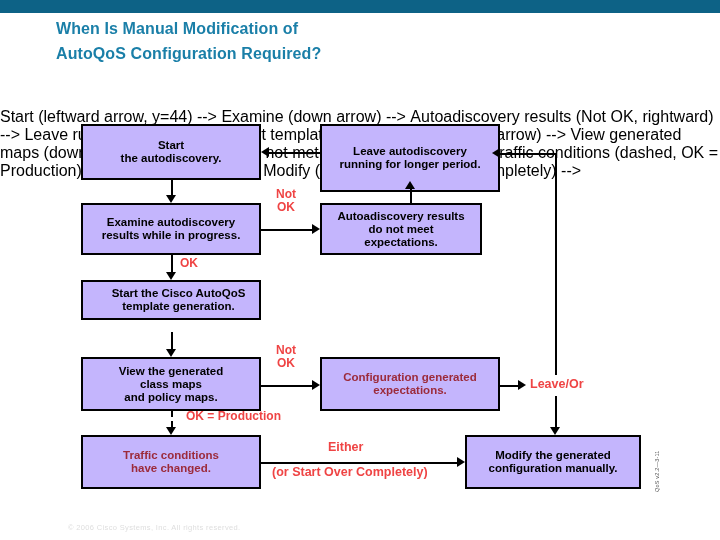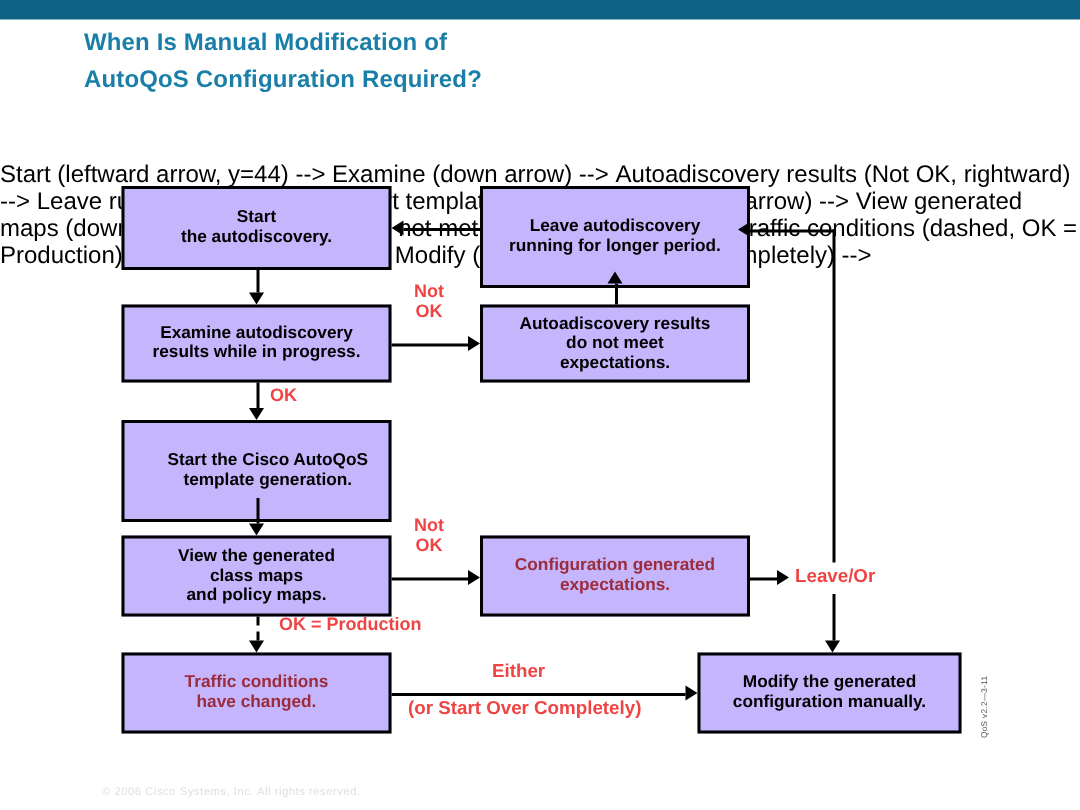--- a/index.html
+++ b/index.html
@@ -119,30 +119,30 @@
 
   
   <div class="box" style="left:81px;top:95px;width:180px;height:52px;">
     <span class="txt">
       <span class="ln">Examine autodiscovery</span>
       <span class="ln">results while in progress.</span>
     </span>
   </div>
 
   
-  <div class="box" style="left:320px;top:95px;width:180px;height:52px;">
+  <div class="box" style="left:320px;top:95px;width:162px;height:52px;">
     <span class="txt">
       <span class="ln">Autoadiscovery results</span>
       <span class="ln">do not meet</span>
       <span class="ln">expectations.</span>
     </span>
   </div>
 
   
-  <div class="box" style="left:81px;top:172px;width:180px;height:68px;padding-left:18px;">
+  <div class="box" style="left:81px;top:172px;width:180px;height:40px;padding-left:18px;">
     <span class="txt">
       <span class="ln">Start the Cisco AutoQoS</span>
       <span class="ln">template generation.</span>
     </span>
   </div>
 
   
   <div class="box" style="left:81px;top:249px;width:180px;height:54px;">
     <span class="txt">
       <span class="ln">View the generated</span>

